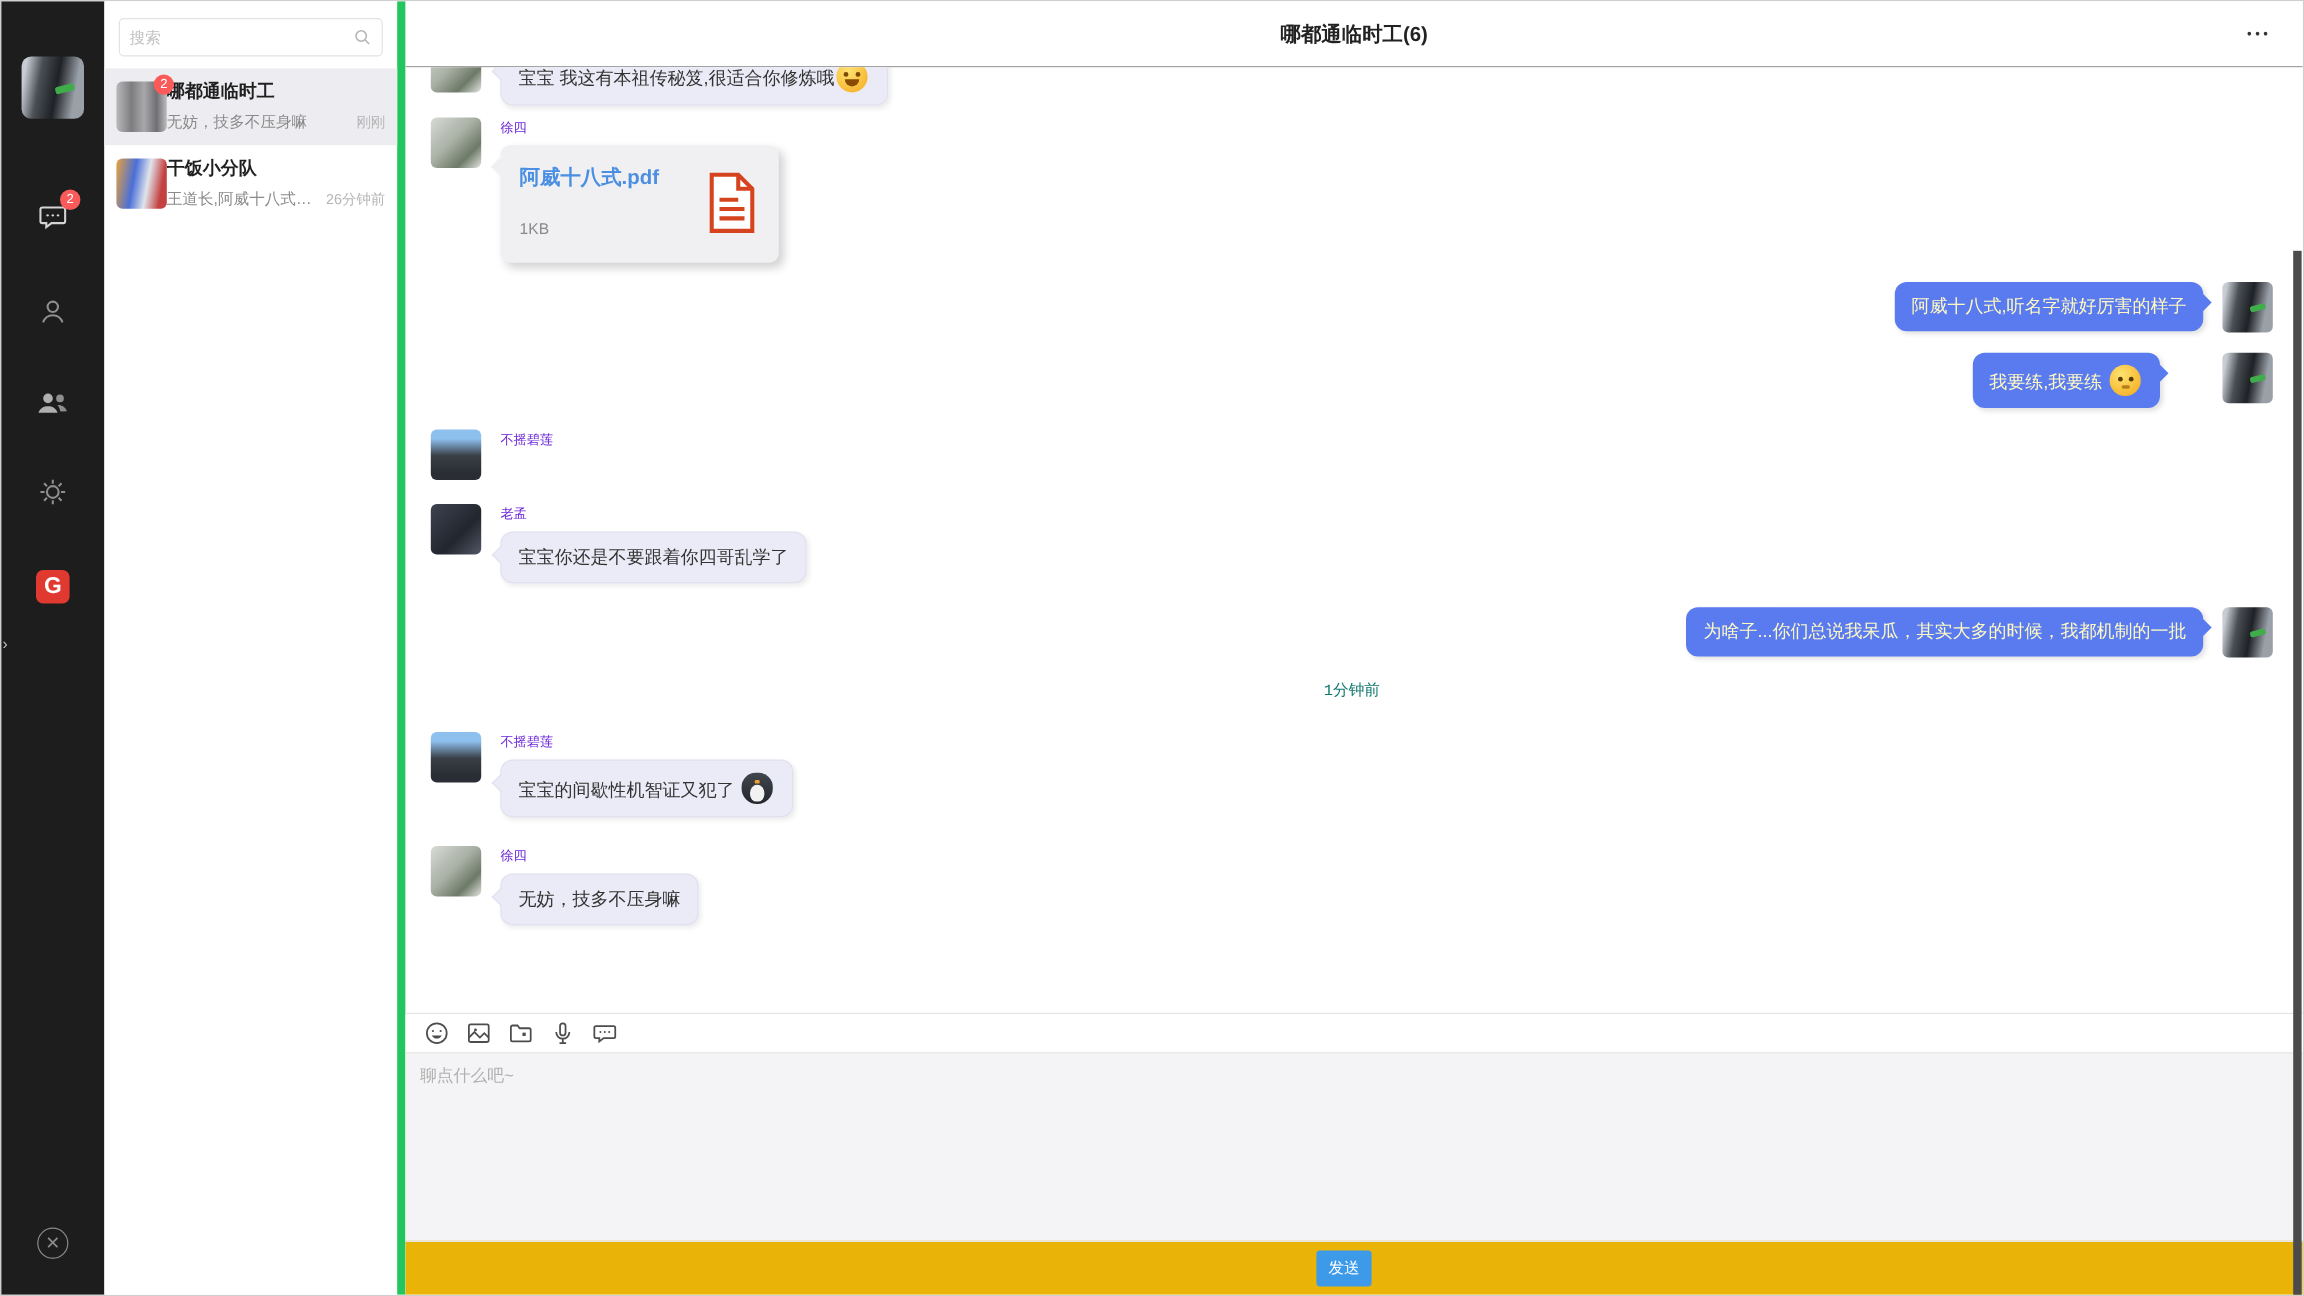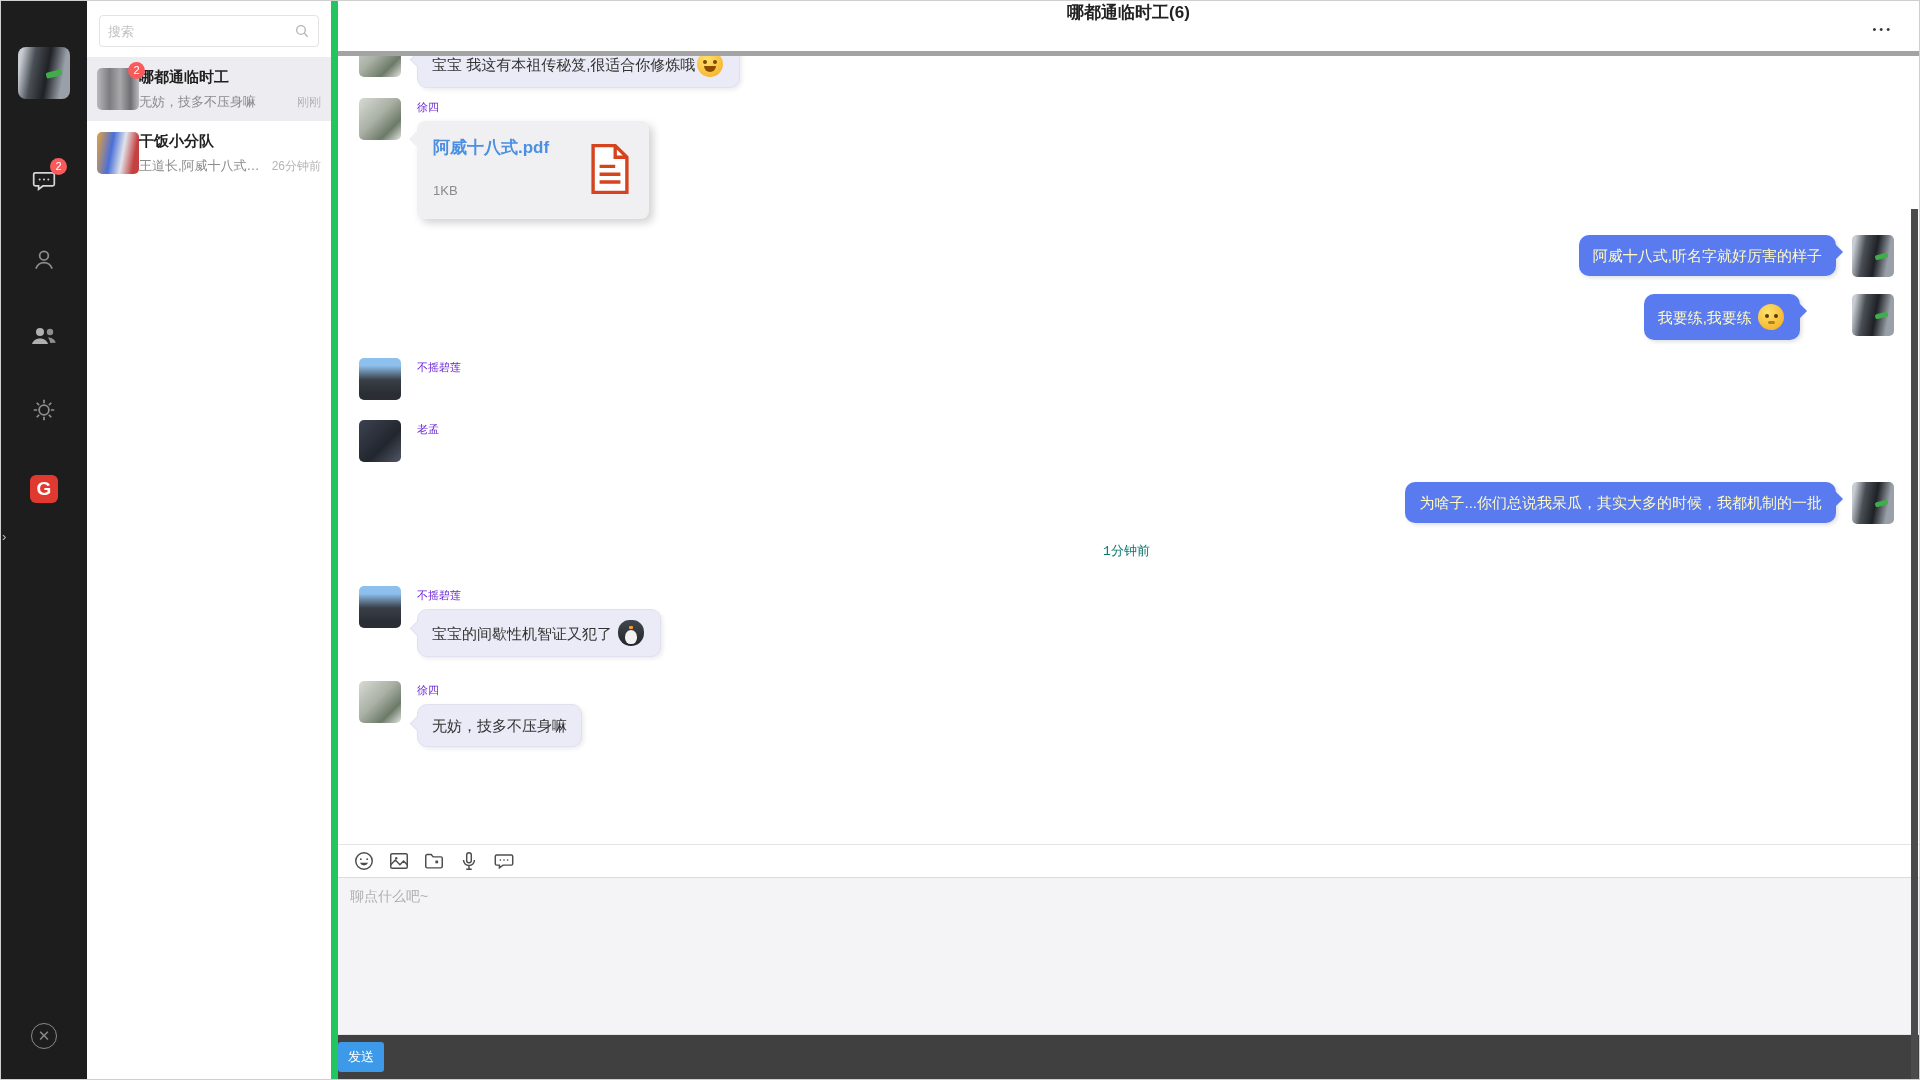--- a/index.html
+++ b/index.html
@@ -33,21 +33,21 @@
   .cav-1 { background:linear-gradient(90deg,#b9b9bb,#7d7d80 30%,#a8a8ab 55%,#6f6f73 80%,#bdbdbf); }
   .cav-2 { background:linear-gradient(100deg,#e8a23c,#4a6fd8 35%,#e0e4ea 60%,#c44141 85%); }
   .conv-body { flex:1; min-width:0; }
   .conv-title { font-size:15px; font-weight:bold; color:#1f1f1f; line-height:20px; white-space:nowrap; overflow:hidden; }
   .conv-sub { display:flex; align-items:baseline; margin-top:6px; }
   .conv-preview { flex:1; min-width:0; font-size:13px; color:#8b8b8b; white-space:nowrap; overflow:hidden; text-overflow:ellipsis; }
   .conv-time { flex:none; margin-left:6px; font-size:12px; color:#b5b5b5; }
 
   
   .chat { position:absolute; left:337px; top:0; right:0; height:100%; background:#fff; display:flex; flex-direction:column; }
-  .chat-header { height:55px; flex:none; border-bottom:5px solid #a3a3a3; position:relative; display:flex; justify-content:center; }
+  .chat-header { height:55px; flex:none; border-bottom:1px solid #a3a3a3; position:relative; display:flex; align-items:center; justify-content:center; }
   .chat-title { font-size:17px; font-weight:bold; color:#222; }
   .more-btn { position:absolute; right:26px; top:22px; color:#333; font-size:11px; letter-spacing:3px; cursor:pointer; }
 
   .messages { flex:1; overflow:hidden; padding:0 25px 0 21px; }
   .msg { display:flex; }
   .msg-in  { justify-content:flex-start; }
   .msg-out { justify-content:flex-end; }
   .m-avatar { width:42px; height:42px; border-radius:5px; flex:none; position:relative; overflow:hidden; }
   .av-xusi    { background:linear-gradient(135deg,#d8dbd6,#a9b0a4 45%,#6d7a68 75%,#e4e6e2); }
   .av-buyao   { background:linear-gradient(180deg,#8ec0ee 18%,#3a3f47 52%,#2a2e34 85%); }
@@ -87,21 +87,21 @@
   .e-penguin::before { content:''; position:absolute; left:7px; top:10px; width:12px; height:14px; border-radius:50% 50% 45% 45%; background:#f2f2f2; }
   .e-penguin::after { content:''; position:absolute; left:11px; top:6px; width:4px; height:3px; background:#f0a030; border-radius:1px; }
 
   
   .composer { flex:none; height:235px; border-top:1px solid #e4e4e4; display:flex; flex-direction:column; }
   .toolbar { height:33px; flex:none; display:flex; align-items:center; gap:13px; padding:0 15px; background:#fff; border-bottom:1px solid #dcdcdc; }
   .tb-icon { width:22px; height:22px; color:#4d4d4d; cursor:pointer; }
   .input-area { flex:1; background:#f4f4f6; }
   .input-area textarea { width:100%; height:100%; background:transparent; border:none; outline:none; resize:none; padding:10px 12px; font-size:14px; color:#333; font-family:inherit; }
   .input-area textarea::placeholder { color:#b0b0b0; }
-  .send-strip { flex:none; height:45px; background:#404040; border-top:1px solid #e4e4e4; display:flex; align-items:center; justify-content:flex-start; padding-right:17px; }
+  .send-strip { flex:none; height:45px; background:#eab308; border-top:1px solid #e4e4e4; display:flex; align-items:center; justify-content:center; padding-right:17px; }
   .send-btn { width:46px; height:30px; background:#3d9ae8; color:#fff; border:none; border-radius:3px; font-size:13px; cursor:pointer; font-family:inherit; }
 
   .scrollbar-thumb { position:absolute; right:1px; top:208px; width:7px; height:872px; background:#4b4b4b; }
   svg { display:block; }
 </style>
 </head>
 <body>
 
 <div class="window">
 
@@ -235,20 +235,21 @@
         <div class="m-avatar av-buyao"></div>
         <div class="m-col">
           <div class="m-name">不摇碧莲</div>
         </div>
       </div>
 
       <div class="msg msg-in" style="margin-top:20px;">
         <div class="m-avatar av-laomeng"></div>
         <div class="m-col">
           <div class="m-name">老孟</div>
+          <div class="bubble bub-in"><span>宝宝你还是不要跟着你四哥乱学了</span></div>
         </div>
       </div>
 
       <div class="msg msg-out" style="margin-top:20px;">
         <div class="m-col">
           <div class="bubble bub-out"><span>为啥子...你们总说我呆瓜，其实大多的时候，我都机制的一批</span></div>
         </div>
         <div class="m-avatar av-baobao"></div>
       </div>
 

